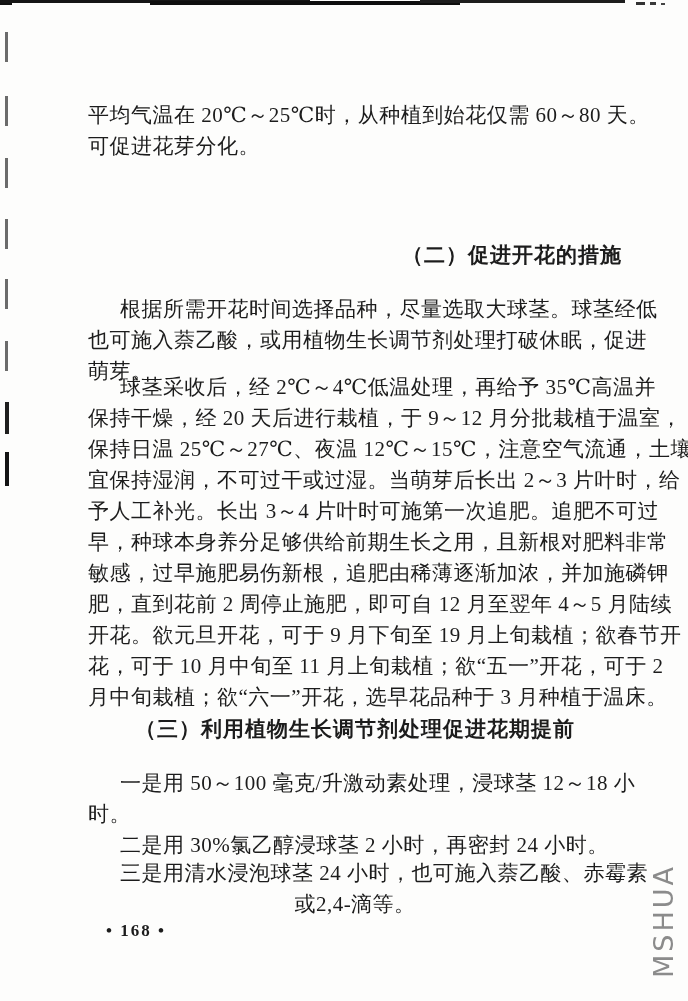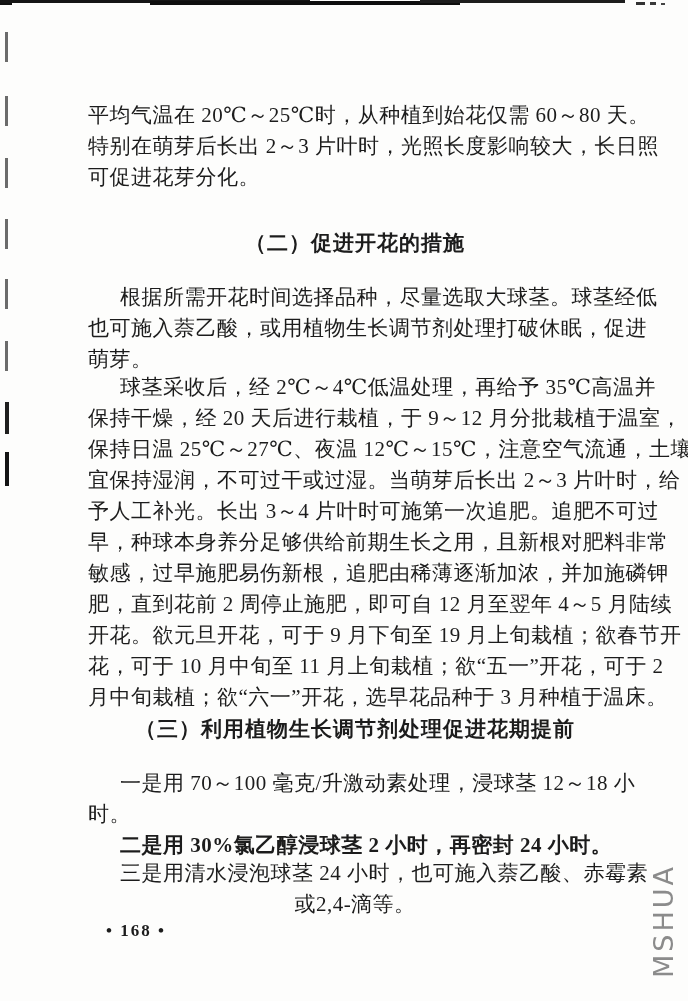--- a/index.html
+++ b/index.html
@@ -45,26 +45,26 @@
     font-size:17px;line-height:30px;letter-spacing:2px;font-weight:bold;
   }
   .watermark{
     position:absolute;left:598px;top:905px;width:132px;height:32px;
     transform:rotate(-90deg);transform-origin:center;
     font-family:"DejaVu Sans","Liberation Sans",sans-serif;
     font-size:27px;line-height:32px;letter-spacing:3px;
     color:#8b8b8b;text-align:center;
   }
   #blockA{top:100px;}
-  #heading2sec{top:228px;}
-  #blockB{top:282px;}
+  #heading2sec{top:240px;text-align:right;}
+  #blockB{top:294px;}
   #blockC{top:372px;}
   #heading3sec{top:714px;}
   #blockD{top:768px;}
-  #blockE{top:830px;font-weight:bold;}
+  #blockE{top:830px;}
   #blockF{top:858px;text-align:center;}
 </style>
 </head>
 <body>
 
 <div class="page">
 
   <div class="artifact corner-mark"></div>
   <div class="artifact top-line-1"></div>
   <div class="artifact top-line-2"></div>
@@ -76,21 +76,20 @@
   <div class="edge-dash d2"></div>
   <div class="edge-dash d3"></div>
   <div class="edge-dash d4"></div>
   <div class="edge-dash d5"></div>
   <div class="edge-dash d6"></div>
   <div class="edge-dash dark1"></div>
   <div class="edge-dash dark2"></div>
 
   <div class="block" id="blockA">
     <div class="line">平均气温在 20℃～25℃时，从种植到始花仅需 60～80 天。</div>
-    <div class="line">特别在萌芽后长出 2～3 片叶时，光照长度影响较大，长日照</div>
     <div class="line">可促进花芽分化。</div>
   </div>
 
   <div class="heading" id="heading2sec">（二）促进开花的措施</div>
 
   <div class="block" id="blockB">
     <div class="line indent">根据所需开花时间选择品种，尽量选取大球茎。球茎经低</div>
     <div class="line">也可施入萘乙酸，或用植物生长调节剂处理打破休眠，促进</div>
     <div class="line">萌芽。</div>
   </div>
@@ -105,21 +104,21 @@
     <div class="line">敏感，过早施肥易伤新根，追肥由稀薄逐渐加浓，并加施磷钾</div>
     <div class="line">肥，直到花前 2 周停止施肥，即可自 12 月至翌年 4～5 月陆续</div>
     <div class="line">开花。欲元旦开花，可于 9 月下旬至 19 月上旬栽植；欲春节开</div>
     <div class="line">花，可于 10 月中旬至 11 月上旬栽植；欲“五一”开花，可于 2</div>
     <div class="line">月中旬栽植；欲“六一”开花，选早花品种于 3 月种植于温床。</div>
   </div>
 
   <div class="heading" id="heading3sec">（三）利用植物生长调节剂处理促进花期提前</div>
 
   <div class="block" id="blockD">
-    <div class="line indent">一是用 70～100 毫克/升激动素处理，浸球茎 12～18 小</div>
+    <div class="line indent">一是用 50～100 毫克/升激动素处理，浸球茎 12～18 小</div>
     <div class="line">时。</div>
   </div>
 
   <div class="block" id="blockE">
     <div class="line indent">二是用 30%氯乙醇浸球茎 2 小时，再密封 24 小时。</div>
   </div>
 
   <div class="block" id="blockF">
     <div class="line indent">三是用清水浸泡球茎 24 小时，也可施入萘乙酸、赤霉素</div>
     <div class="line">或2,4-滴等。</div>

